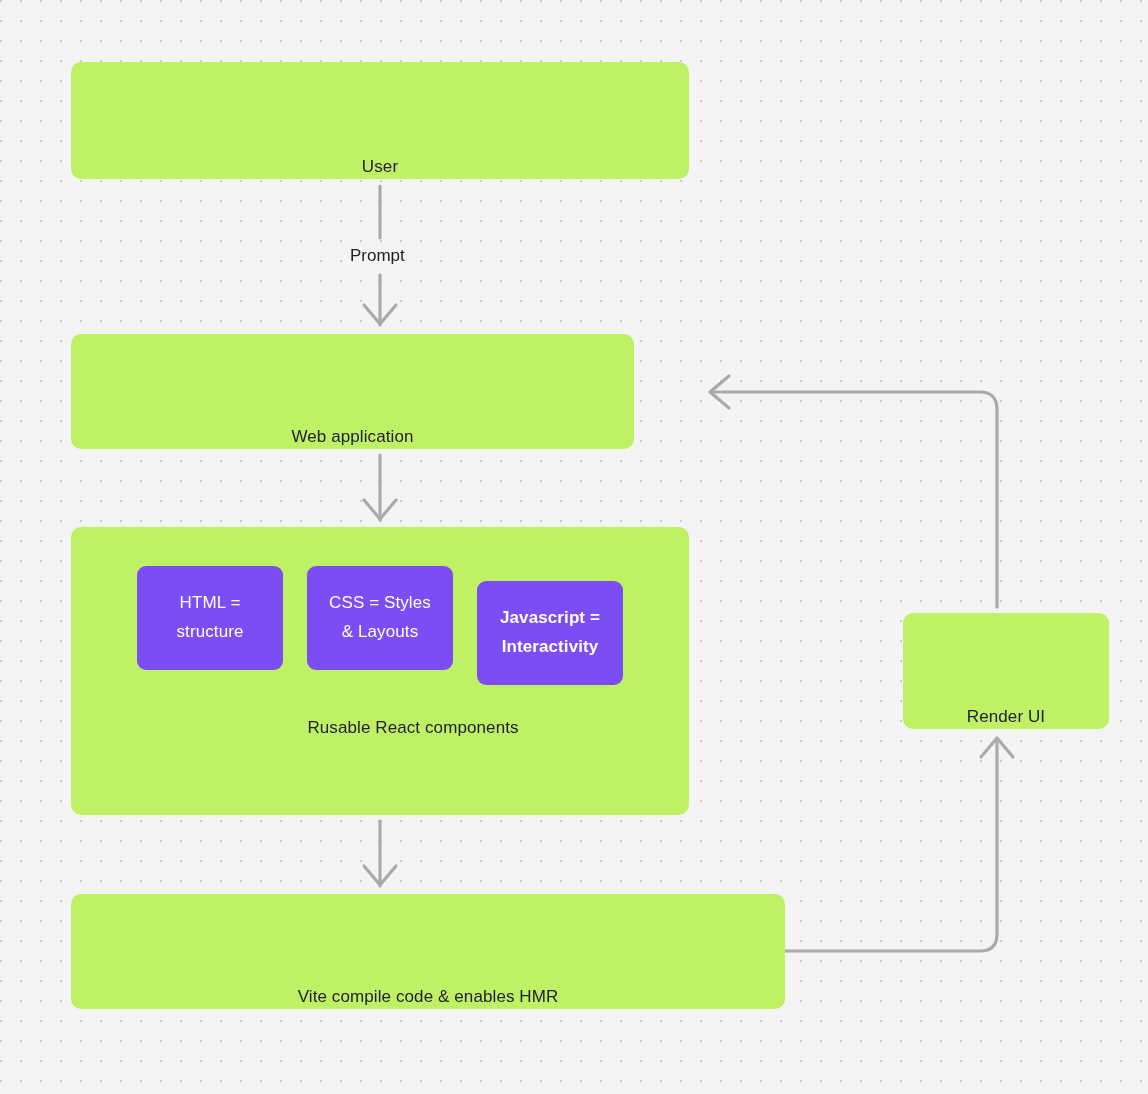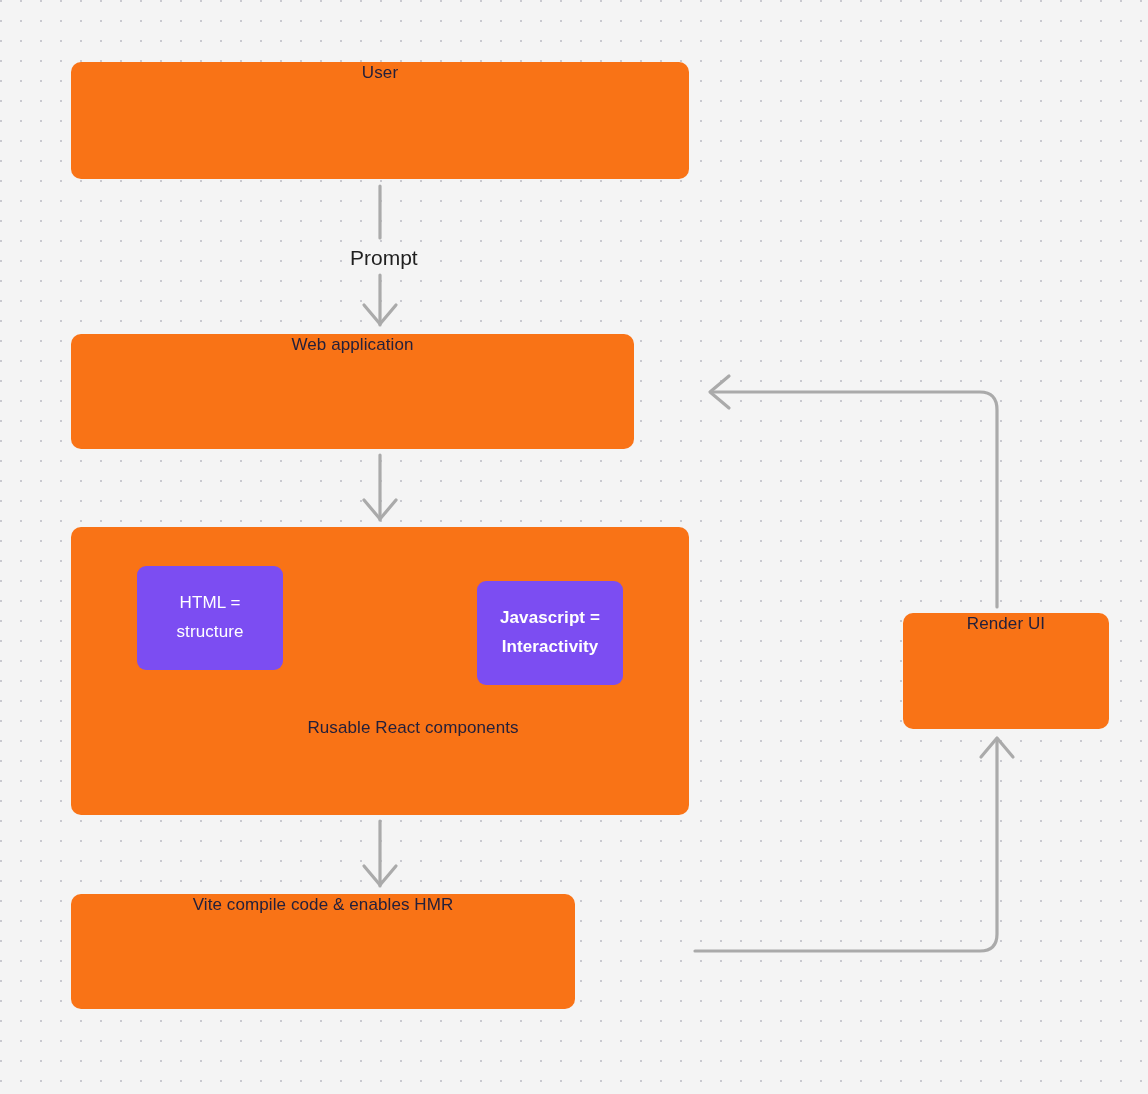--- a/index.html
+++ b/index.html
@@ -22,24 +22,24 @@
   #canvas {
     position: absolute;
     left: 0; top: 0;
     width: 1148px;
     height: 1094px;
   }
 
   
   .node {
     position: absolute;
-    background: #f97316;
+    background: #bef264;
     border-radius: 10px;
     display: flex;
-    align-items: flex-start;
+    align-items: flex-end;
     justify-content: center;
     color: #25203a;
     font-size: 17px;
     line-height: 1.35;
     text-align: center;
     letter-spacing: 0.1px;
   }
 
   .node-label {
     display: block;
@@ -61,21 +61,21 @@
   
   #node-react {
     left: 71px;  top: 527px;
     width: 618px; height: 288px;
     display: block;
   }
 
   
   #node-vite {
     left: 71px;  top: 894px;
-    width: 504px; height: 115px;
+    width: 714px; height: 115px;
   }
 
   
   #node-render {
     left: 903px; top: 613px;
     width: 206px; height: 116px;
   }
 
   
   .chip {
@@ -128,21 +128,21 @@
     fill: none;
     stroke: #aaaaaa;
     stroke-width: 3.2;
     stroke-linecap: round;
     stroke-linejoin: round;
   }
 
   
   .edge-label {
     position: absolute;
-    font-size: 21px;
+    font-size: 17px;
     color: #1f1f1f;
     background: #f4f4f4;
     padding: 1px 5px;
     white-space: nowrap;
   }
   #label-prompt {
     left: 345px;
     top: 245px;
   }
 </style>
@@ -185,20 +185,24 @@
   </div>
 
   <div class="node" id="node-webapp">
     <span class="node-label">Web application</span>
   </div>
 
   <div class="node" id="node-react">
     <div class="chip" id="chip-html">
       <span class="chip-text">HTML =
 structure</span>
+    </div>
+    <div class="chip" id="chip-css">
+      <span class="chip-text">CSS = Styles
+&amp; Layouts</span>
     </div>
     <div class="chip" id="chip-js">
       <span class="chip-text">Javascript =
 Interactivity</span>
     </div>
     <div class="group-caption">Rusable React components</div>
   </div>
 
   <div class="node" id="node-vite">
     <span class="node-label">Vite compile code &amp; enables HMR</span>

